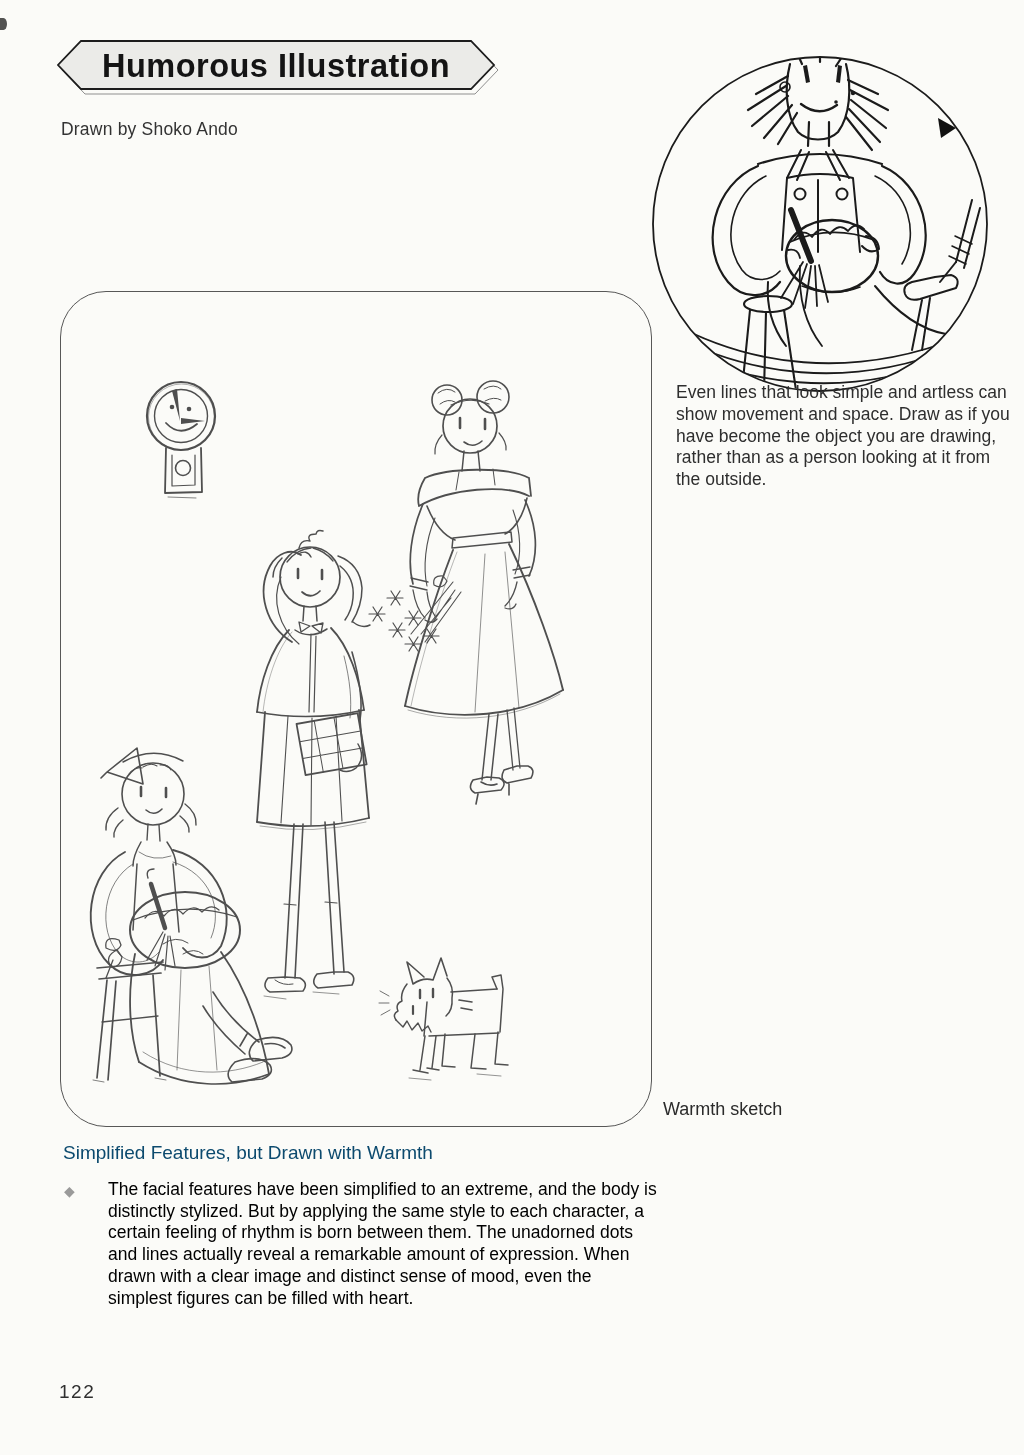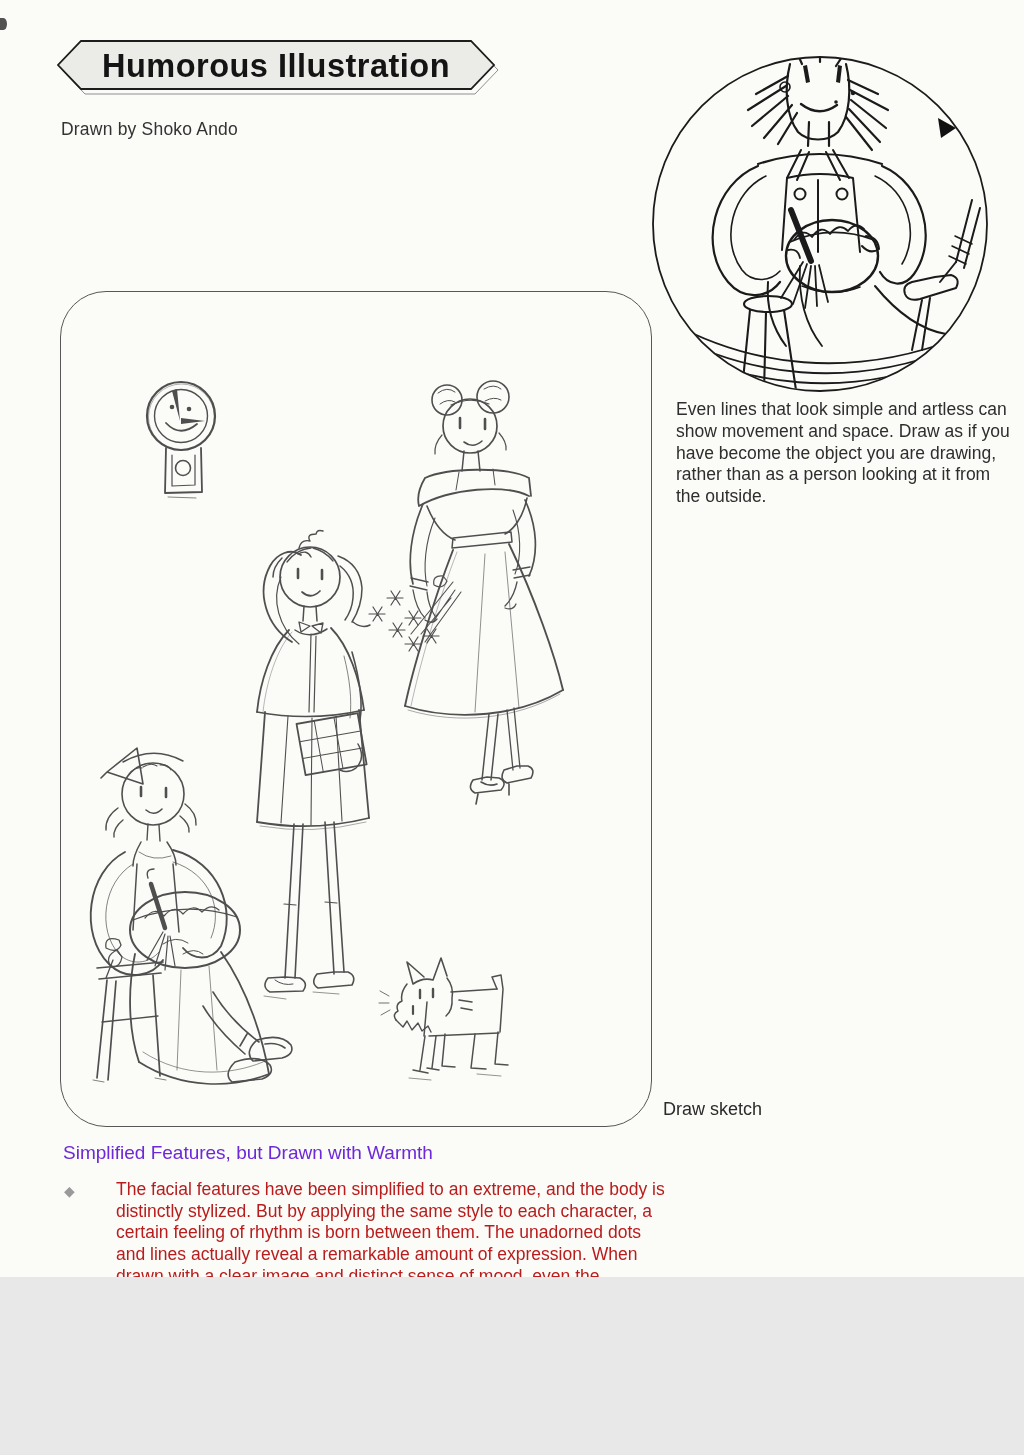--- a/index.html
+++ b/index.html
@@ -1,32 +1,32 @@
 <!DOCTYPE html>
 <html><head>
 <meta charset="utf-8">
 <style>
   html,body{margin:0;padding:0;background:#e8e8e8;}
   .page{
-    position:relative;width:1024px;height:1277px;margin:0 auto;
+    position:relative;width:1024px;height:1455px;margin:0 auto;
     background:#fbfbf8;overflow:hidden;
     font-family:"Liberation Sans", sans-serif;color:#2b2b2b;
   }
   .abs{position:absolute;}
   .byline{left:61px;top:110px;font-size:17.5px;color:#333;letter-spacing:.2px;margin-top:9px;}
-  .hero-caption{left:676px;top:399px;width:338px;font-size:17.5px;line-height:21.8px;color:#2e2e2e;}
+  .hero-caption{left:676px;top:382px;width:338px;font-size:17.5px;line-height:21.8px;color:#2e2e2e;}
   .panel{
     left:60px;top:291px;width:592px;height:836px;
     border:1.6px solid #575757;border-radius:46px;box-sizing:border-box;
   }
   .panel svg{position:absolute;left:0;top:0;}
   .rough-caption{left:663px;top:1099px;font-size:18px;color:#2b2b2b;}
-  .section-heading{left:63px;top:1142px;font-size:19px;color:#6d28d9;}
+  .section-heading{left:63px;top:1142px;font-size:19px;color:#0c4a6e;}
   .bullet-diamond{left:64px;top:1183px;font-size:14px;color:#9a9a9a;}
-  .section-body{left:108px;top:1179px;width:552px;font-size:17.5px;line-height:21.7px;color:#b91c1c;margin-left:8px;}
+  .section-body{left:108px;top:1179px;width:552px;font-size:17.5px;line-height:21.7px;color:#000000;}
   .page-number{left:59px;top:1381px;font-family:Liberation Sans, sans-serif;font-size:19px;letter-spacing:1.5px;color:#2f2f2f;}
   .speck{left:0;top:18px;width:7px;height:12px;background:#343434;border-radius:0 50% 50% 0;opacity:.85;}
   svg{display:block;}
   svg .ln{fill:none;stroke:#4f4f4f;stroke-linecap:round;stroke-linejoin:round;}
   svg .ink{fill:none;stroke:#1b1b1b;stroke-linecap:round;stroke-linejoin:round;}
 </style>
 </head>
 <body>
 
 <div class="page">
@@ -275,21 +275,21 @@
         <path d="M390,700 L436,697 M398,708 l13,2 M400,716 l11,2" class="ln" stroke-width="1.6"></path>
         <path d="M436,697 L431,685 L440,683 L442,697 M442,697 L439,740" class="ln" stroke-width="1.5"></path>
         <path d="M368,744 L438,741 M366,710 L363,744" class="ln" stroke-width="1.5"></path>
         <path d="M364,744 L359,778 M375,744 L371,776 M352,778 l15,3 M366,776 l12,2" class="ln" stroke-width="1.5"></path>
         <path d="M384,742 L381,774 l13,1 M414,742 L410,776 l15,1 M437,740 L434,772 l13,1" class="ln" stroke-width="1.5"></path>
         <path d="M348,786 l22,2 M416,782 l24,2" class="ln" stroke-width="1" opacity=".6"></path>
       </g>
     </svg>
   </div>
 
-  <div class="abs rough-caption">Draw sketch</div>
+  <div class="abs rough-caption">Warmth sketch</div>
 
   <div class="abs section-heading">Simplified Features, but Drawn with Warmth</div>
 
   <div class="abs bullet-diamond">◆</div>
   <div class="abs section-body">The facial features have been simplified to an extreme, and the body is distinctly stylized. But by applying the same style to each character, a certain feeling of rhythm is born between them. The unadorned dots and lines actually reveal a remarkable amount of expression. When drawn with a clear image and distinct sense of mood, even the simplest figures can be filled with heart.</div>
 
   <div class="abs page-number">122</div>
 
 </div>
 

